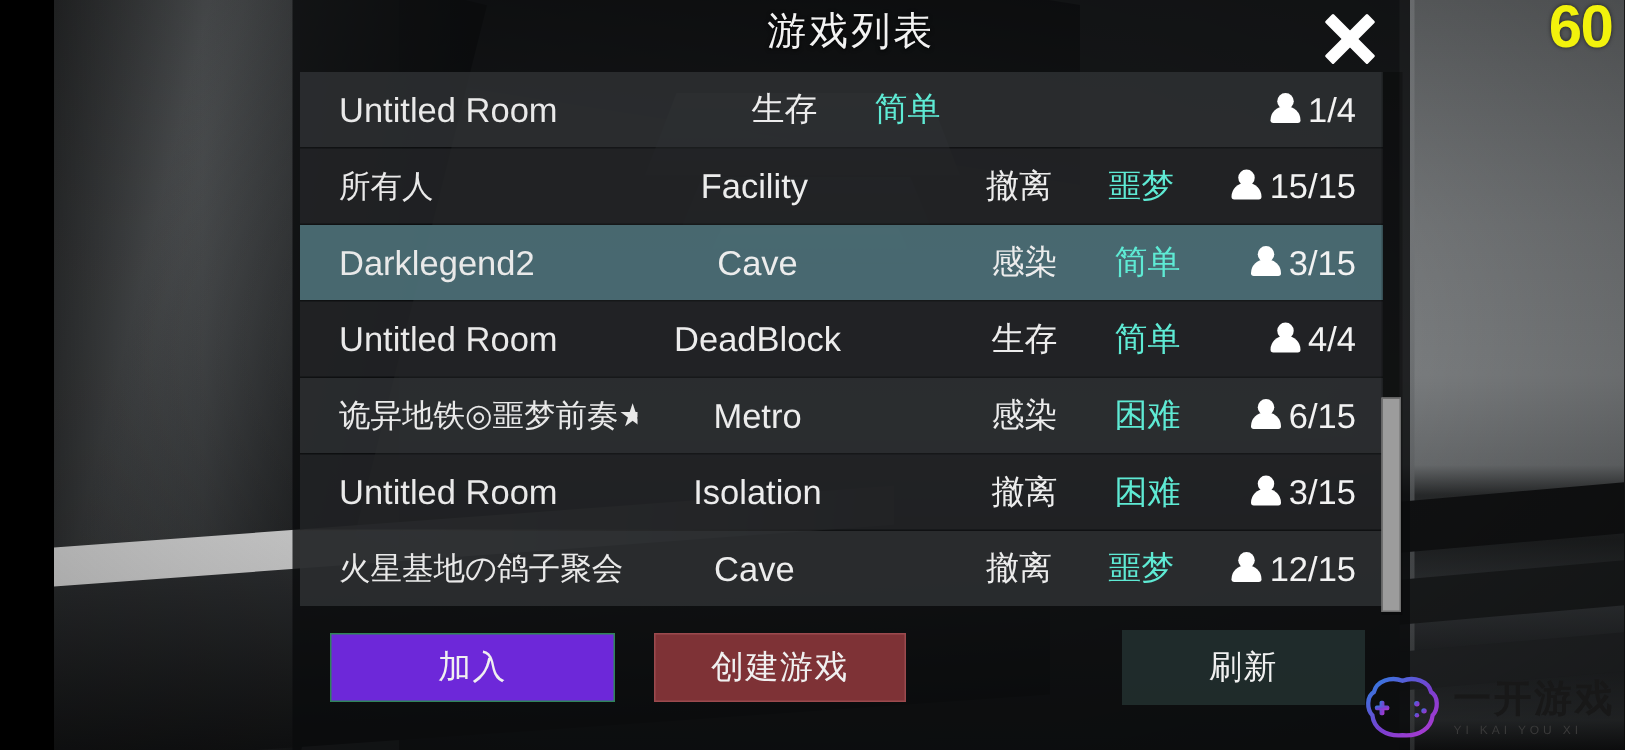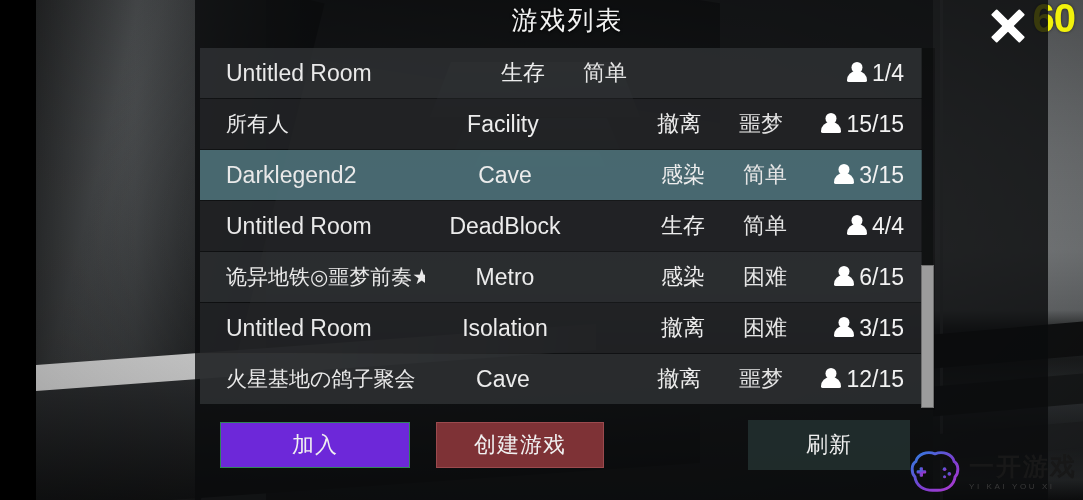--- a/index.html
+++ b/index.html
@@ -99,21 +99,21 @@
   
   .fps{
     position:absolute; right:8px; top:-2px;
     color:#f2f20c; font-size:40px; font-weight:bold;
     letter-spacing:-1px; line-height:1;
     text-shadow:0 0 3px rgba(0,0,0,.6);
   }
 
   
   .dialog{
-    position:absolute; left:195px; top:0; width:853px; height:500px;
+    position:absolute; left:195px; top:0; width:745px; height:500px;
     background:rgba(10,11,12,.80);
   }
   .dlg-title{
     position:absolute; left:0; top:3px; width:745px; text-align:center;
     color:#f2f2f2; font-size:26px; letter-spacing:2px;
     text-shadow:0 1px 3px rgba(0,0,0,.9);
   }
   .close-btn{
     position:absolute; right:17px; top:4px; width:46px; height:44px;
     cursor:pointer;
@@ -147,21 +147,21 @@
   .row .c-map{
     width:160px; text-align:center;
     color:#ececec; font-size:23px;
   }
   .row .c-mode{
     width:120px; text-align:right;
     color:#ececec; font-size:22px;
   }
   .row .c-diff{
     width:120px; text-align:center;
-    color:#e5e5e5; font-size:22px;
+    color:#5eead4; font-size:22px;
   }
   .row .c-players{
     flex:1; display:flex; align-items:center; justify-content:flex-end;
     padding-right:18px; gap:4px;
     color:#f2f2f2; font-size:23px;
   }
   .p-icon{ width:22px; height:24px; position:relative; flex:none; }
   .p-icon .head{
     position:absolute; left:50%; top:1px; width:11px; height:11px;
     border-radius:50%; background:#fff; transform:translateX(-50%);

